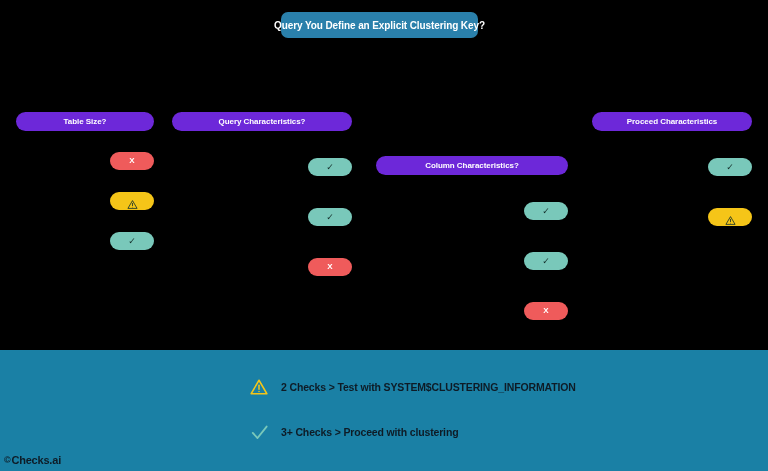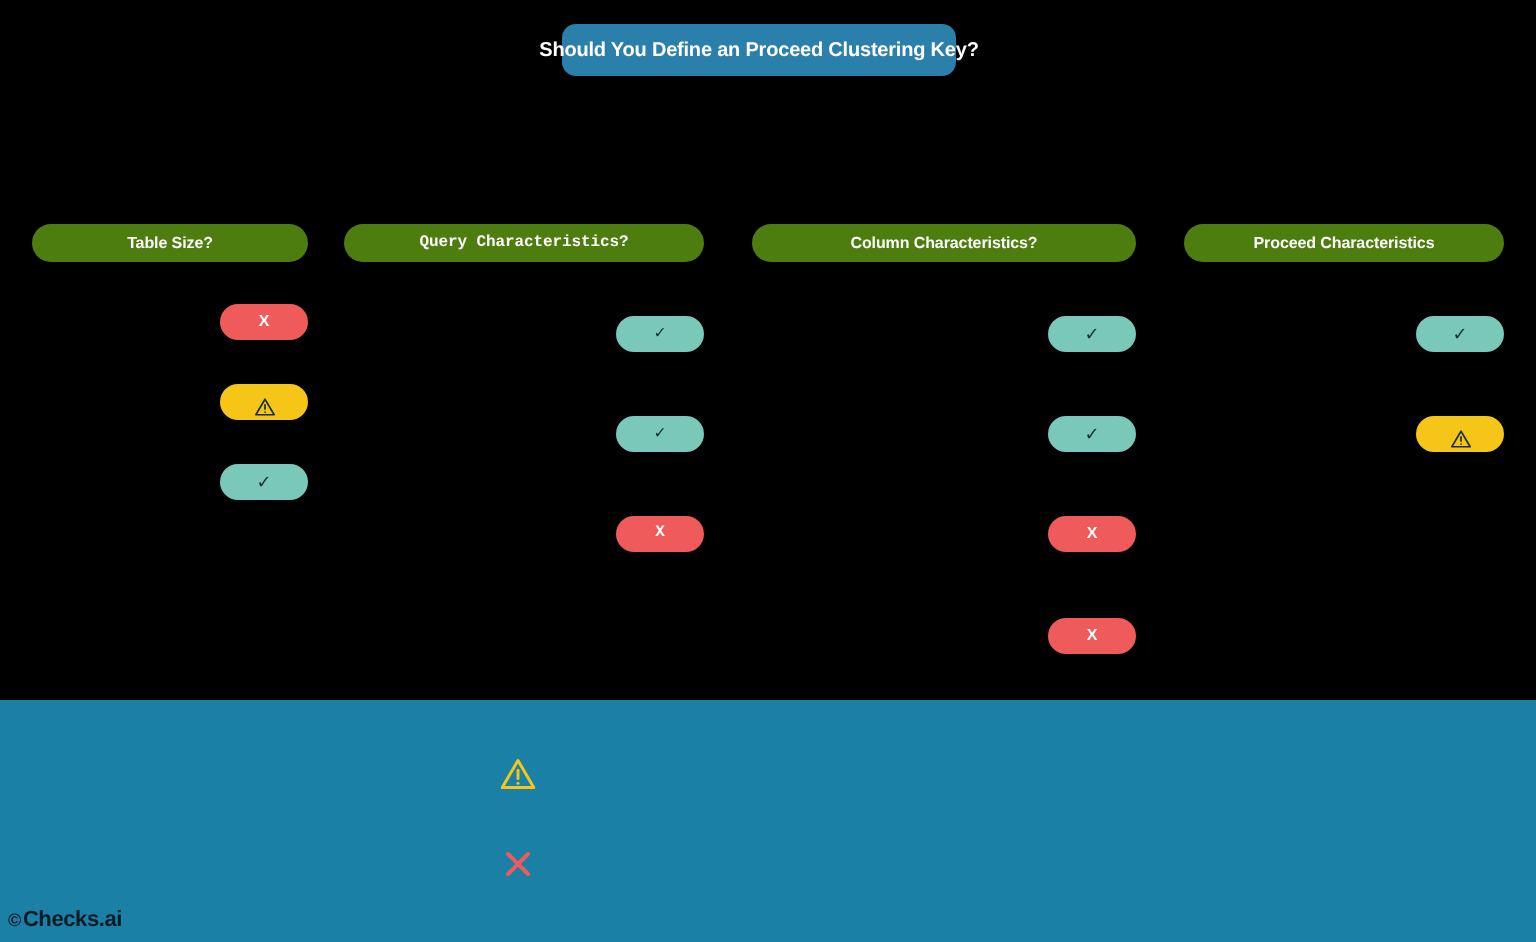--- a/index.html
+++ b/index.html
@@ -45,31 +45,31 @@
     top: 112px;
     width: 768px;
     height: 238px;
   }
   .col {
     position: absolute;
     top: 0;
     height: 238px;
   }
   .col-0 { left: 16px;  width: 138px; }
-  .col-1 { left: 172px; width: 180px; font-family: Liberation Mono, monospace; }
-  .col-2 { left: 376px; width: 192px; }
+  .col-1 { left: 172px; width: 180px; }
+  .col-2 { left: 376px; width: 192px; margin-top: 44px; }
   .col-3 { left: 592px; width: 160px; }
 
   .col-header {
     position: absolute;
     left: 0;
     top: 0;
     width: 100%;
     height: 19px;
-    background: #4d7c0f;
+    background: #6d28d9;
     border-radius: 9.5px;
     display: flex;
     align-items: center;
     justify-content: center;
     box-sizing: border-box;
   }
   .col-header span {
     color: #ffffff;
     font-size: 8px;
     font-weight: bold;
@@ -169,21 +169,21 @@
   }
   .brand .copy-mark {
     font-size: 9px;
     margin-right: 1px;
   }
 </style>
 </head>
 <body>
 
 <div class="title-pill">
-  <span>Should You Define an Proceed Clustering Key?</span>
+  <span>Query You Define an Explicit Clustering Key?</span>
 </div>
 
 <div class="columns">
 
   <div class="col col-0">
     <div class="col-header">
       <span>Table Size?</span>
     </div>
     <div class="badge-stack">
       <div class="badge cross" style="top:40px">
@@ -268,22 +268,31 @@
   <div class="legend">
 
     <div class="legend-row">
       <span class="legend-icon">
         <svg viewBox="0 0 24 24" width="18" height="18" fill="none" stroke="#f5c518" stroke-width="2" stroke-linejoin="round">
           <path d="M12 3 L22.5 21 L1.5 21 Z"></path>
           <line x1="12" y1="9.5" x2="12" y2="15" stroke-linecap="round"></line>
           <circle cx="12" cy="18.1" r="1" fill="#f5c518" stroke="none"></circle>
         </svg>
       </span>
-    </div>
-
+      <span class="legend-text">2 Checks &gt; Test with SYSTEM$CLUSTERING_INFORMATION</span>
+    </div>
+
+    <div class="legend-row">
+      <span class="legend-icon">
+        <svg viewBox="0 0 24 24" width="19" height="19" fill="none" stroke="#79c8ba" stroke-width="2.3" stroke-linecap="round" stroke-linejoin="round">
+          <path d="M3.5 12.5 L9.5 19 L21 4.5"></path>
+        </svg>
+      </span>
+      <span class="legend-text">3+ Checks &gt; Proceed with clustering</span>
+    </div>
 
     <div class="legend-row">
       <span class="legend-icon">
         <svg viewBox="0 0 24 24" width="16" height="16" fill="none" stroke="#ef5b5b" stroke-width="3" stroke-linecap="round">
           <line x1="4.5" y1="4.5" x2="19.5" y2="19.5"></line>
           <line x1="19.5" y1="4.5" x2="4.5" y2="19.5"></line>
         </svg>
       </span>
 
     </div>

